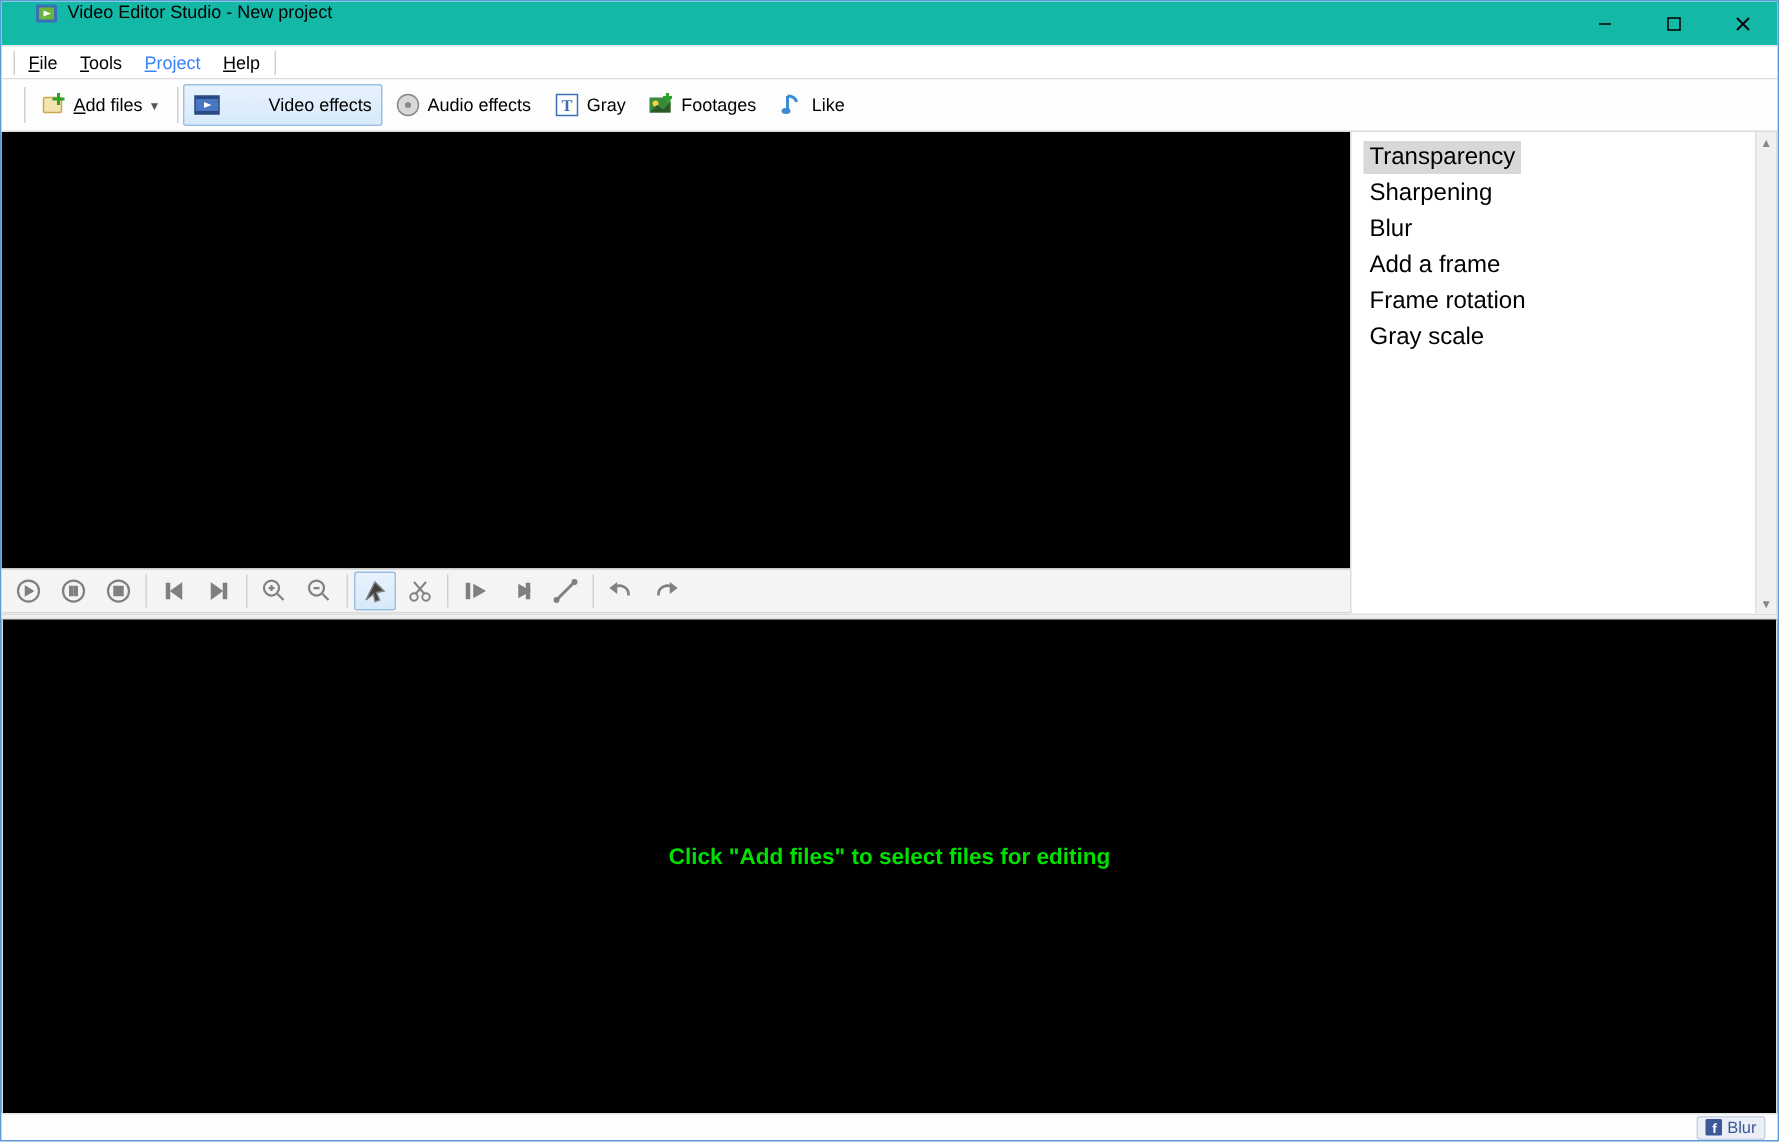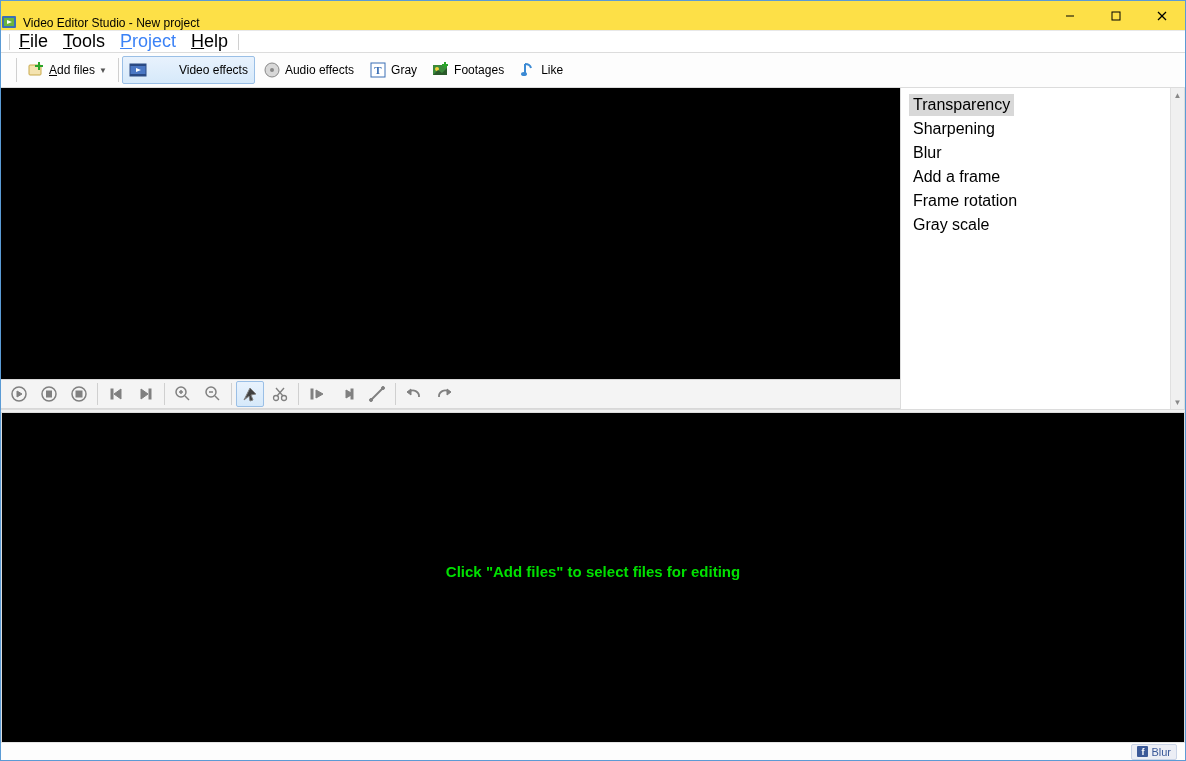--- a/index.html
+++ b/index.html
@@ -10,24 +10,24 @@
     width: 1186px;
     height: 761px;
     overflow: hidden;
     border: 1px solid #5b9bd5;
     position: relative;
   }
 
   
   .titlebar {
     height: 30px;
-    background: #fde047;
-    display: flex;
-    align-items: flex-end;
-    padding-left: 0;
+    background: #14b8a6;
+    display: flex;
+    align-items: flex-start;
+    padding-left: 22px;
     border-bottom: 1px solid #e8e8e8;
   }
   .titlebar .app-icon {
     width: 16px; height: 16px;
     margin-right: 6px;
     display: inline-block;
   }
   .titlebar .title-text {
     color: #000;
     font-size: 12px;
@@ -54,21 +54,21 @@
     height: 22px;
     background: #ffffff;
     display: flex;
     align-items: center;
     padding-left: 6px;
     border-bottom: 1px solid #dcdcdc;
   }
   .menubar .menu-item {
     padding: 2px 7px;
     color: #000;
-    font-size: 18px;
+    font-size: 12px;
     margin-right: 1px;
   }
   .menubar .menu-item .underline { text-decoration: underline; }
   .menubar .menu-item.disabled { color: #3b82f6; }
   .menubar .menu-sep {
     width: 1px; height: 16px;
     background: #d0d0d0;
     margin: 0 2px;
   }
 

